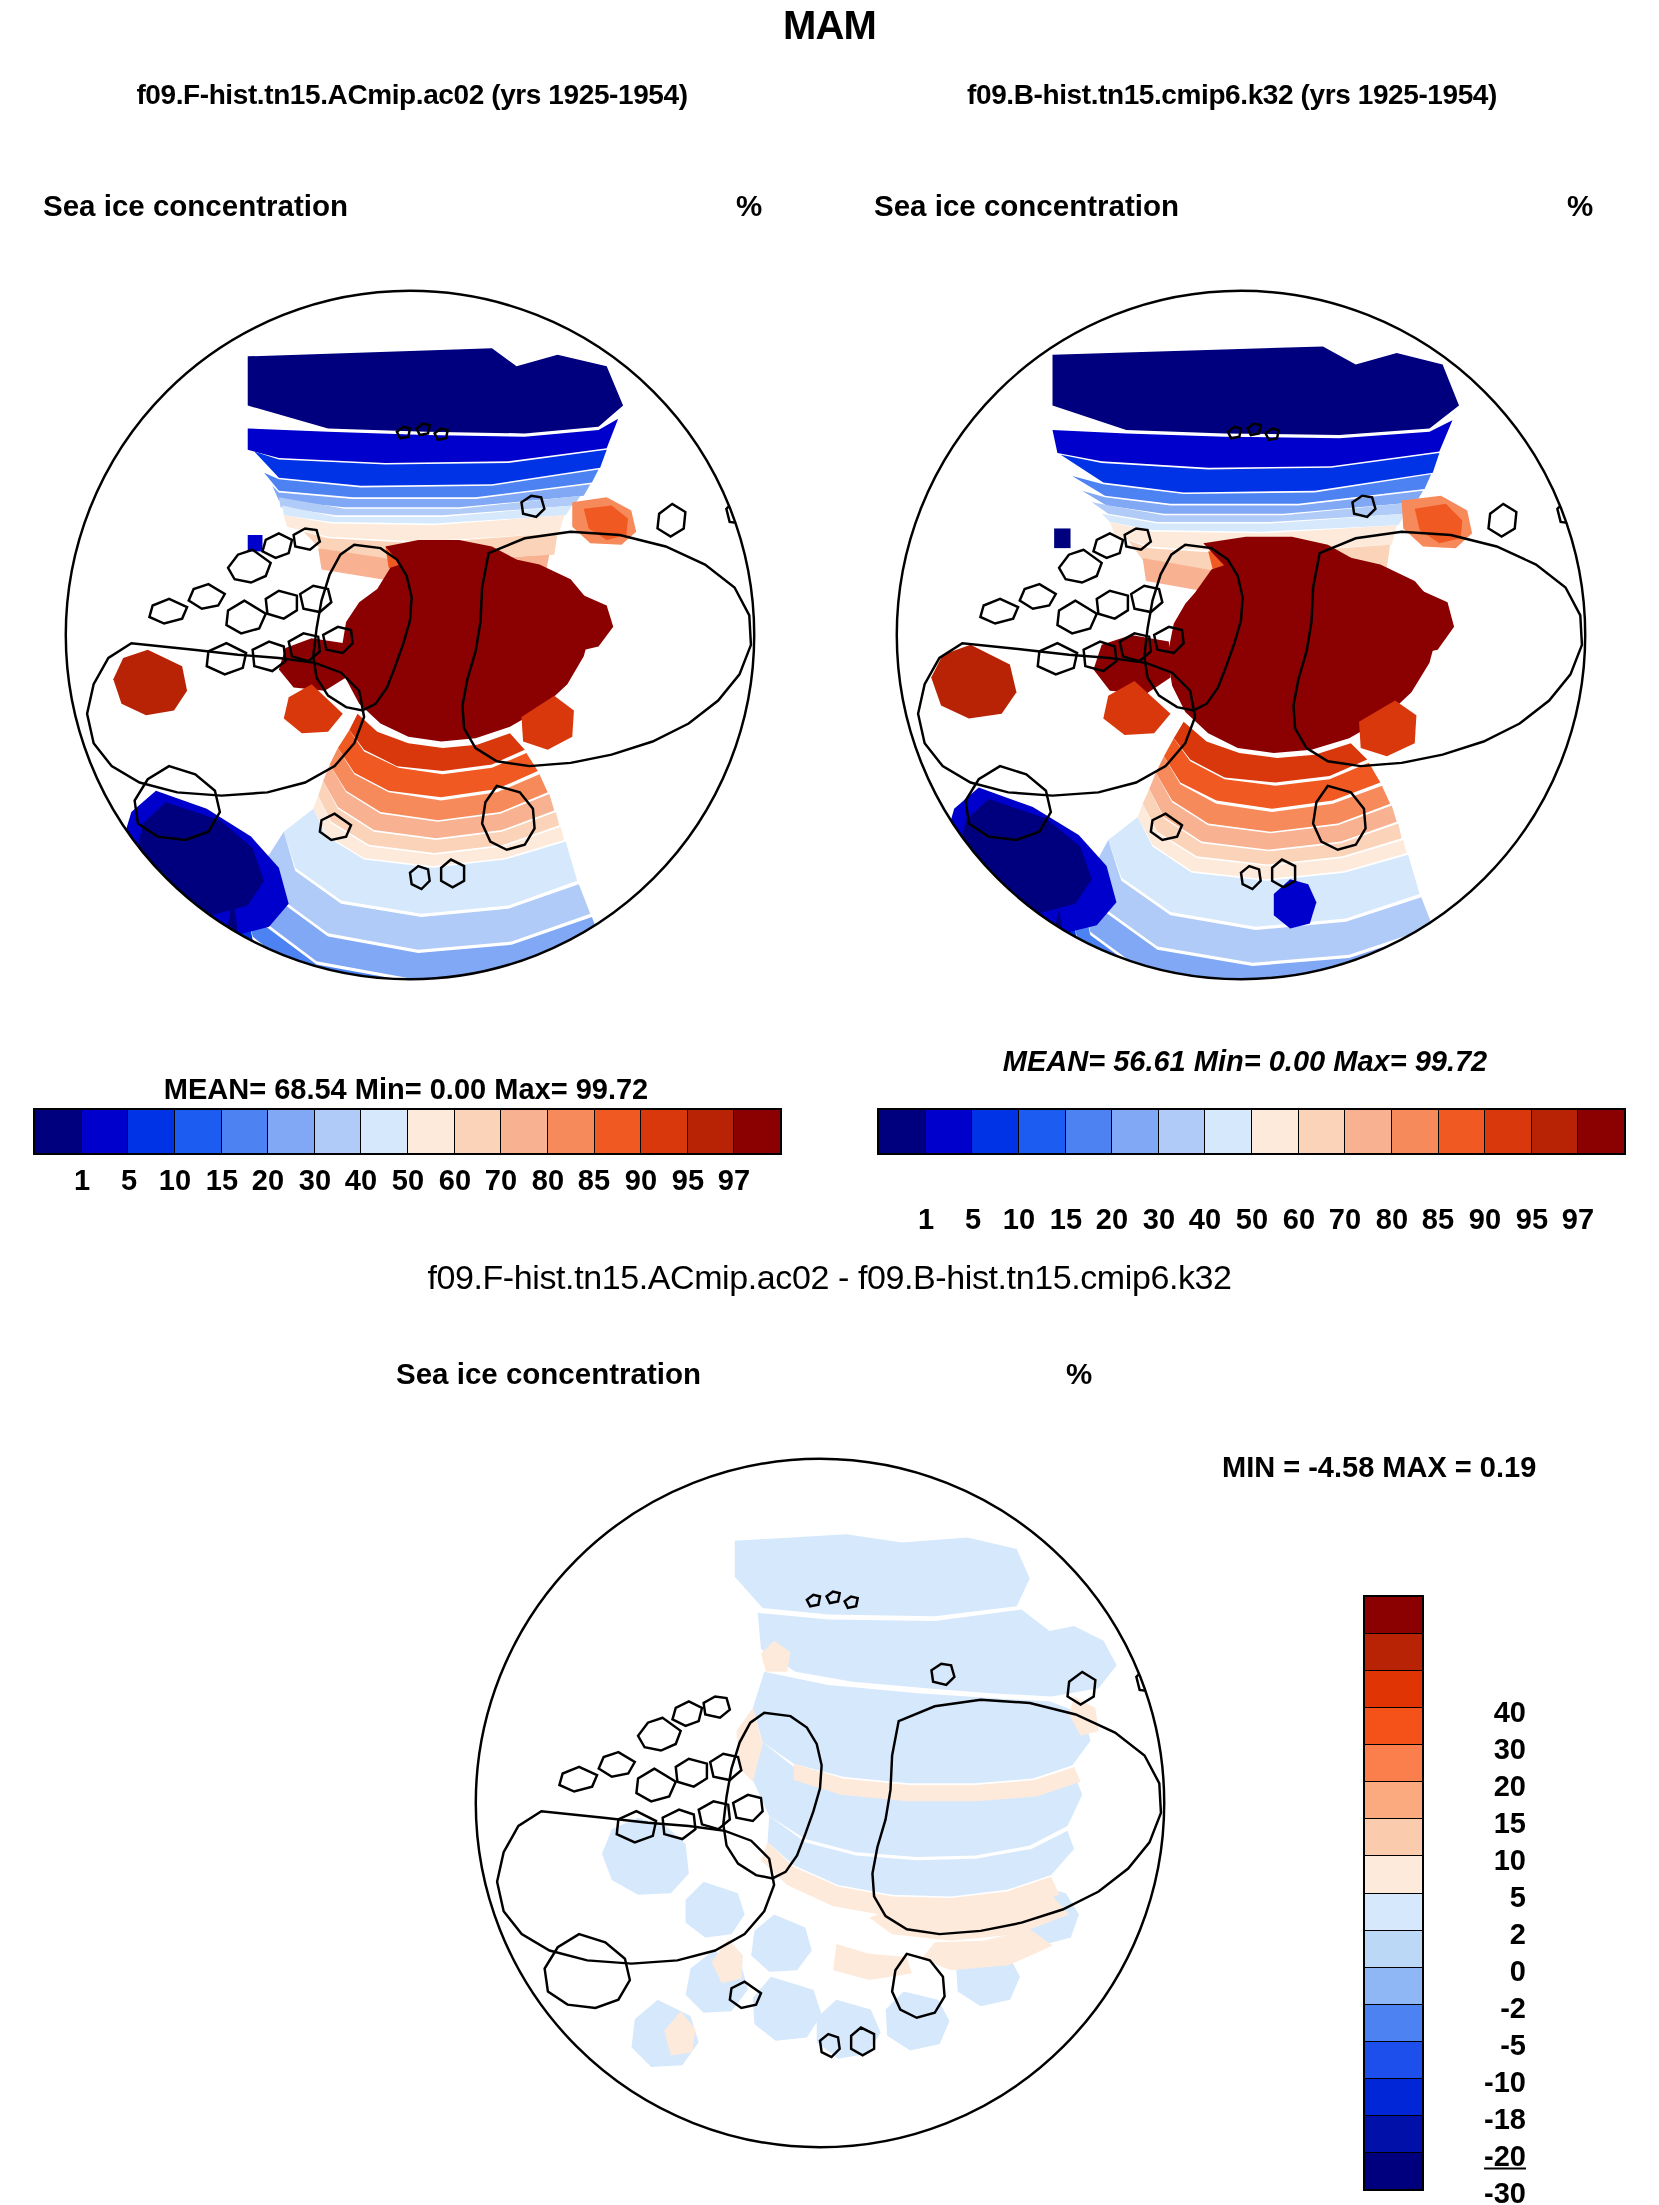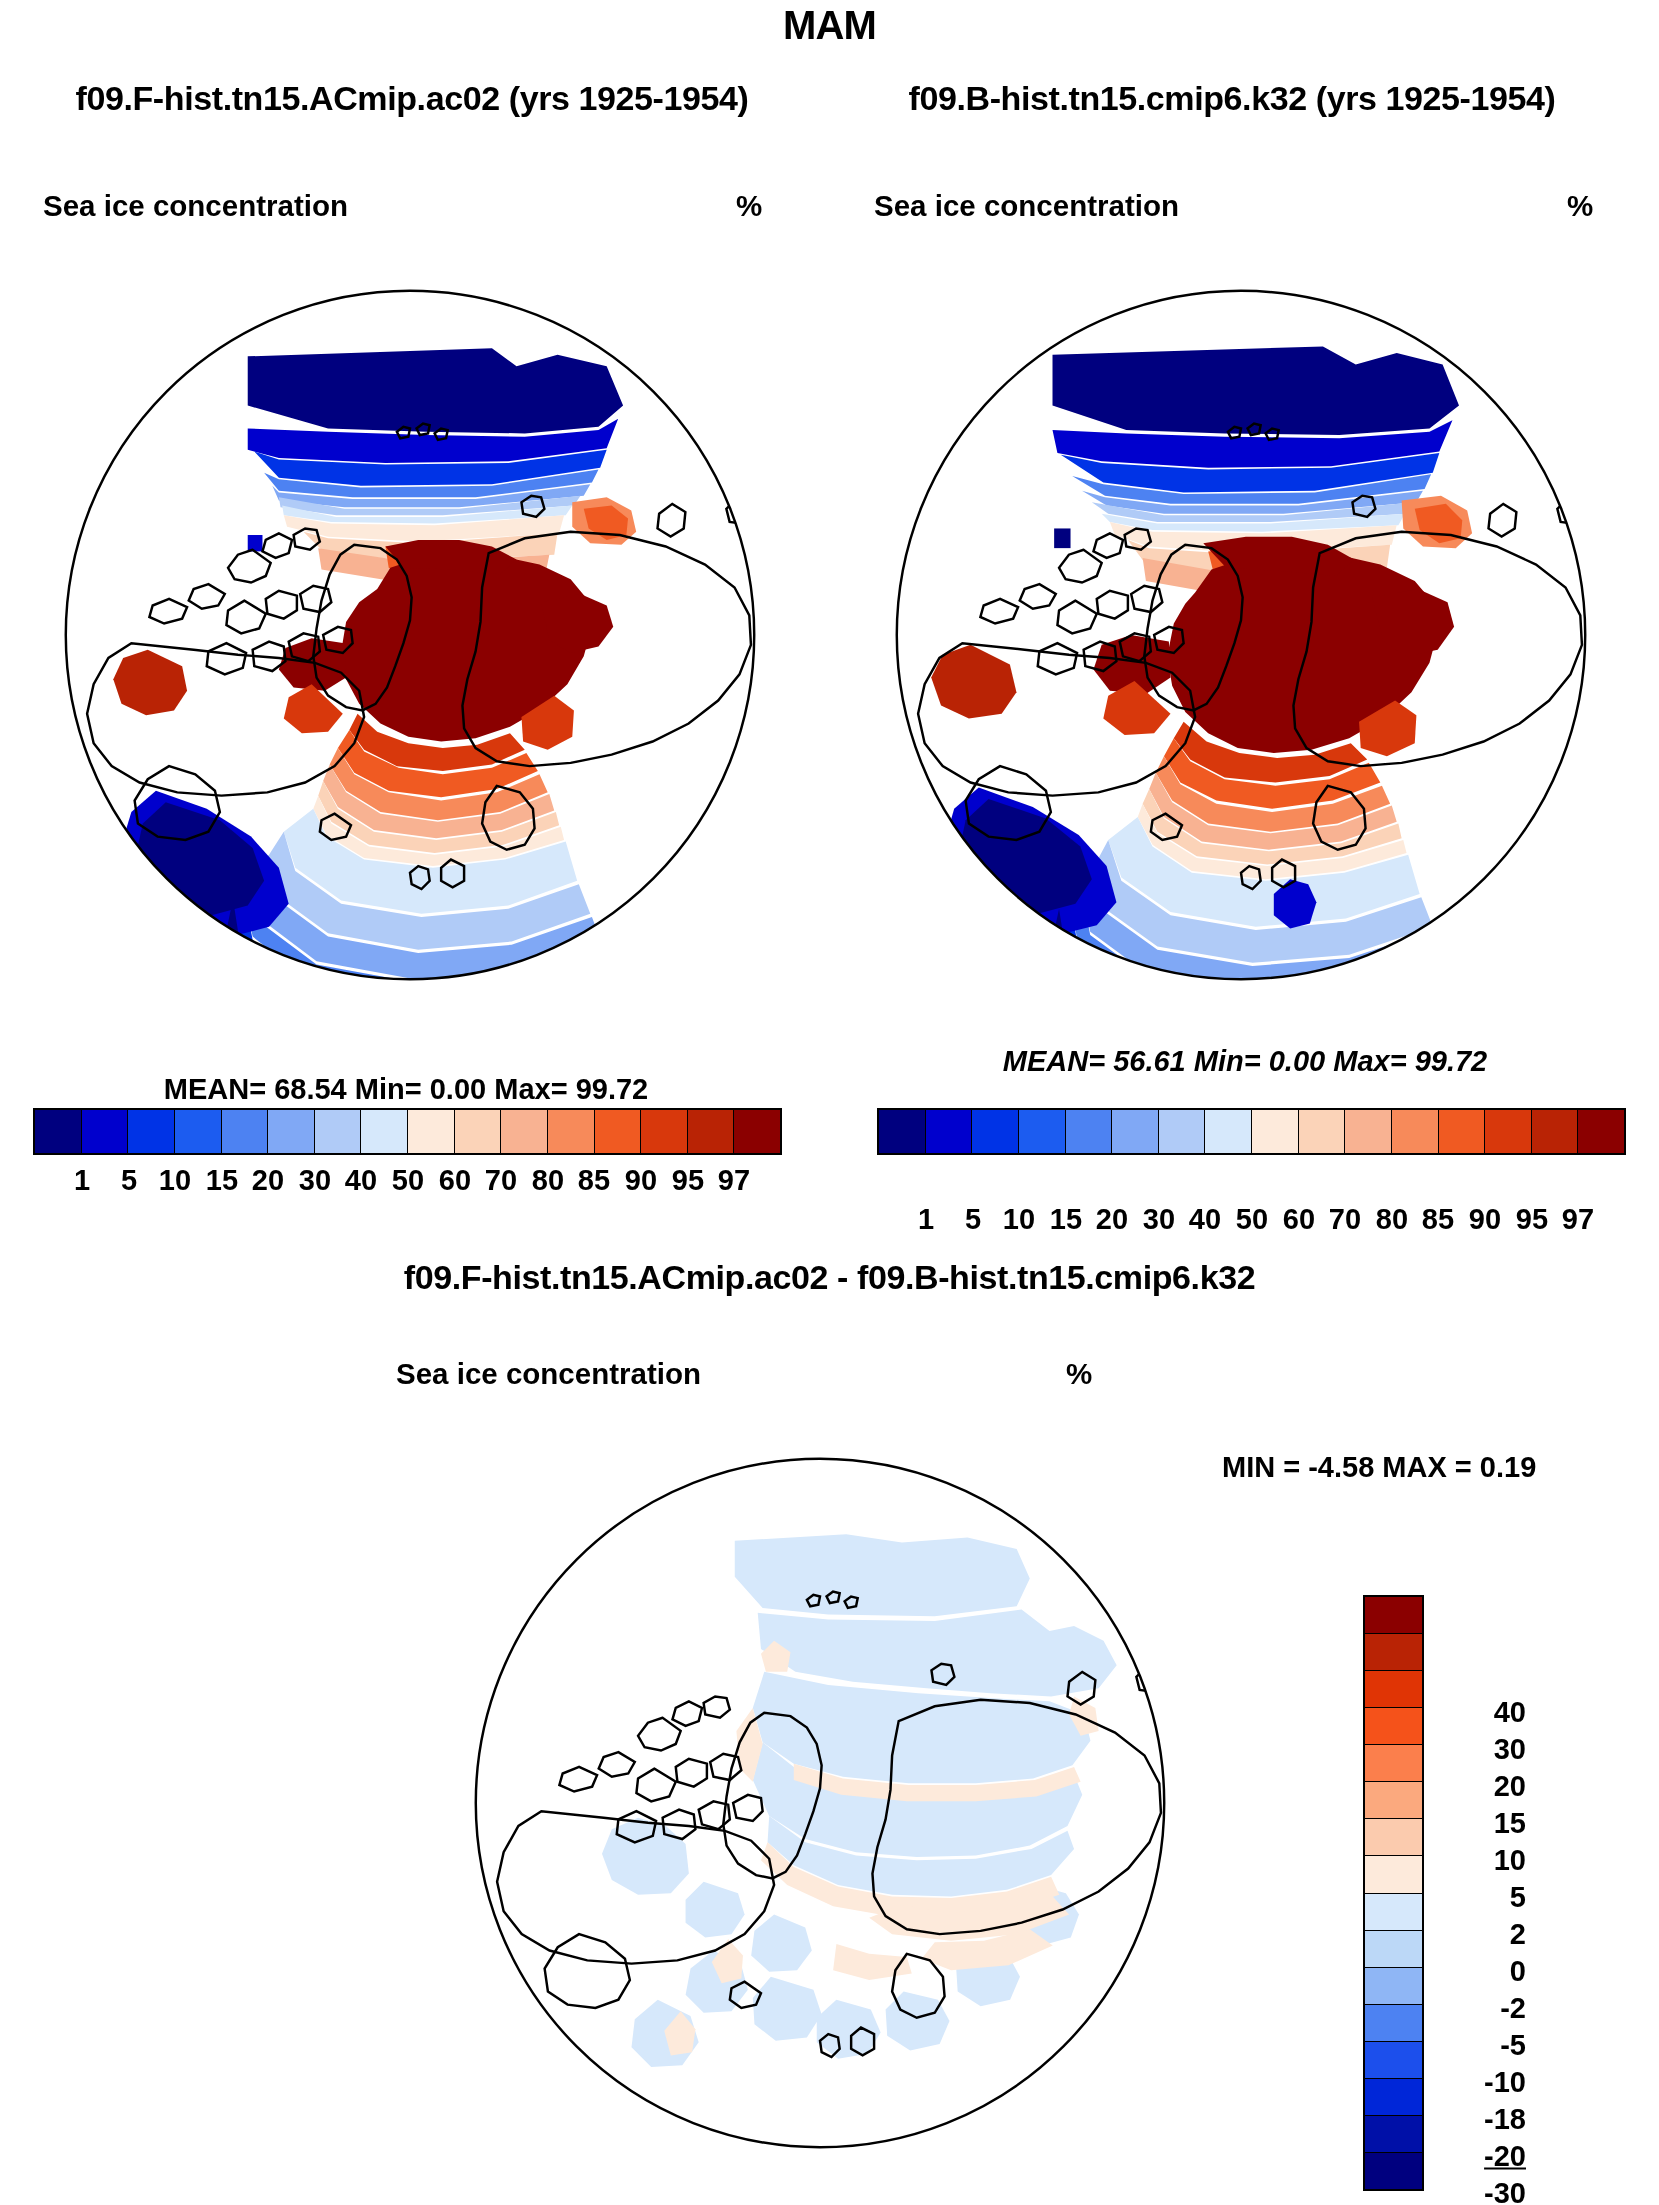--- a/index.html
+++ b/index.html
@@ -9,28 +9,28 @@
     color:#000000;
   }
   .abs{position:absolute;}
   
   #season-title{
     left:0;top:3.3px;width:1659px;text-align:center;
     font-size:40px;font-weight:bold;letter-spacing:-0.8px;
   }
   #case-titles{
     left:0;top:79px;width:1652px;text-align:center;
-    font-size:34px;font-weight:bold;white-space:nowrap;letter-spacing:-0.4px;
+    font-size:28px;font-weight:bold;white-space:nowrap;letter-spacing:-0.4px;
   }
   #case-titles span{display:inline-block;}
   #case-left{width:812px;text-align:center;}
   #case-right{width:828px;text-align:center;}
   #diff-title{
     left:0;top:1258px;width:1659px;text-align:center;
-    font-size:34px;font-weight:bold;letter-spacing:-0.4px;
+    font-size:34px;font-weight:normal;letter-spacing:-0.4px;
   }
   
   .panel-head{font-size:29.5px;font-weight:bold;}
   .panel-head .var{position:absolute;left:0;top:0;}
   .panel-head .units{position:absolute;top:0;}
   
   .map-panel{overflow:hidden;}
   .map-svg{display:block;}
   
   .stats{font-size:29px;font-weight:bold;text-align:center;letter-spacing:0px;white-space:nowrap;}

